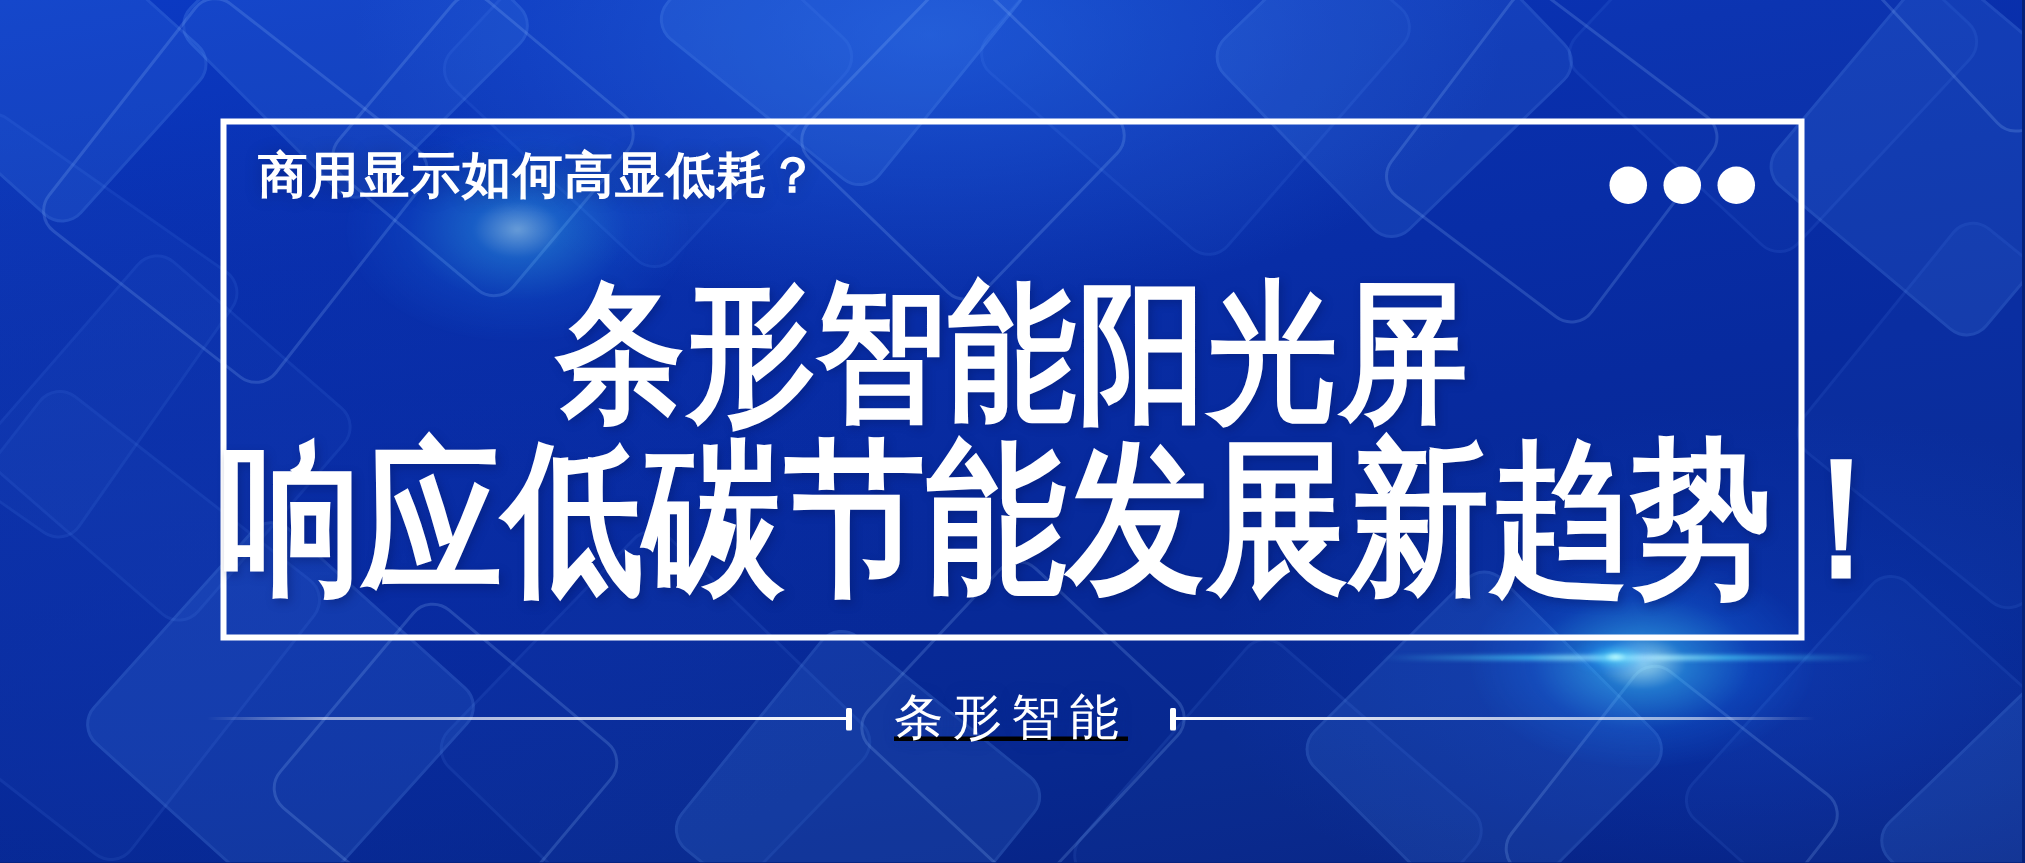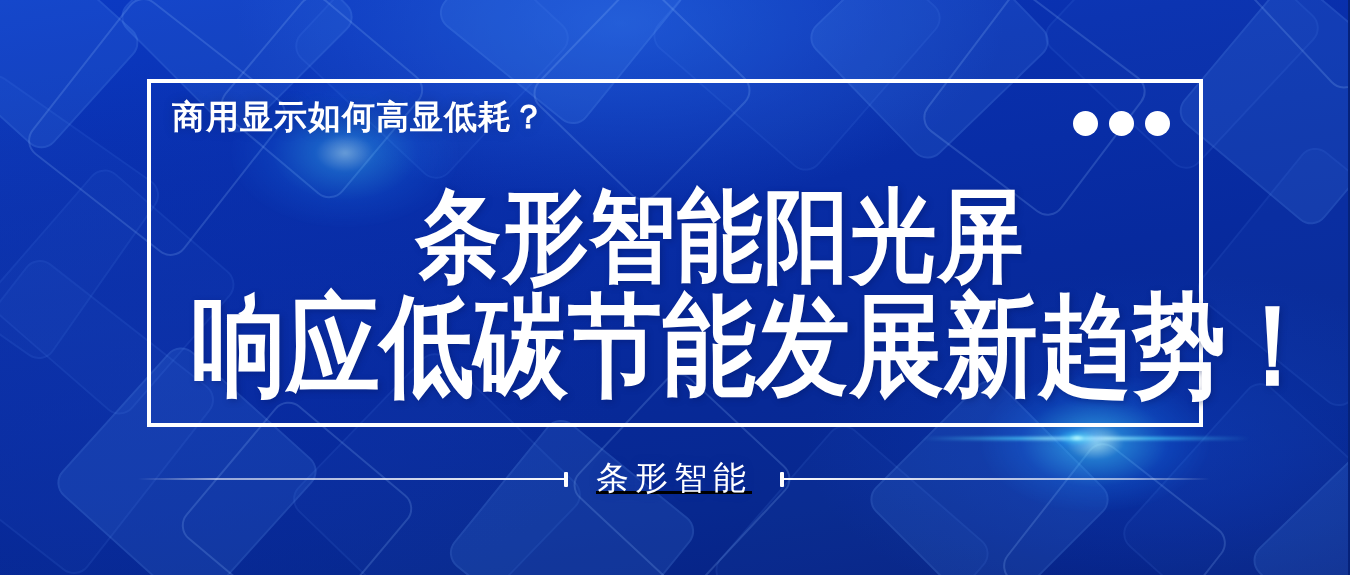--- a/index.html
+++ b/index.html
@@ -65,21 +65,20 @@
 
   
   .dots{position:absolute;right:178px;top:111px;display:flex;gap:11px;}
   .dot{width:25px;height:25px;border-radius:50%;background:#fff;}
 
   
   .title{
     position:absolute;left:147px;top:186px;width:1056px;
     text-align:center;color:#fff;
     line-height:.98;
-    margin-left:45px;
   }
   .title-line{
     display:block;
     font-size:86px;
     font-weight:700;
     letter-spacing:1px;
     white-space:nowrap;
     text-shadow:2px 2px 6px rgba(0,20,90,.35);
     transform:scaleY(1.18);
     transform-origin:center top;

